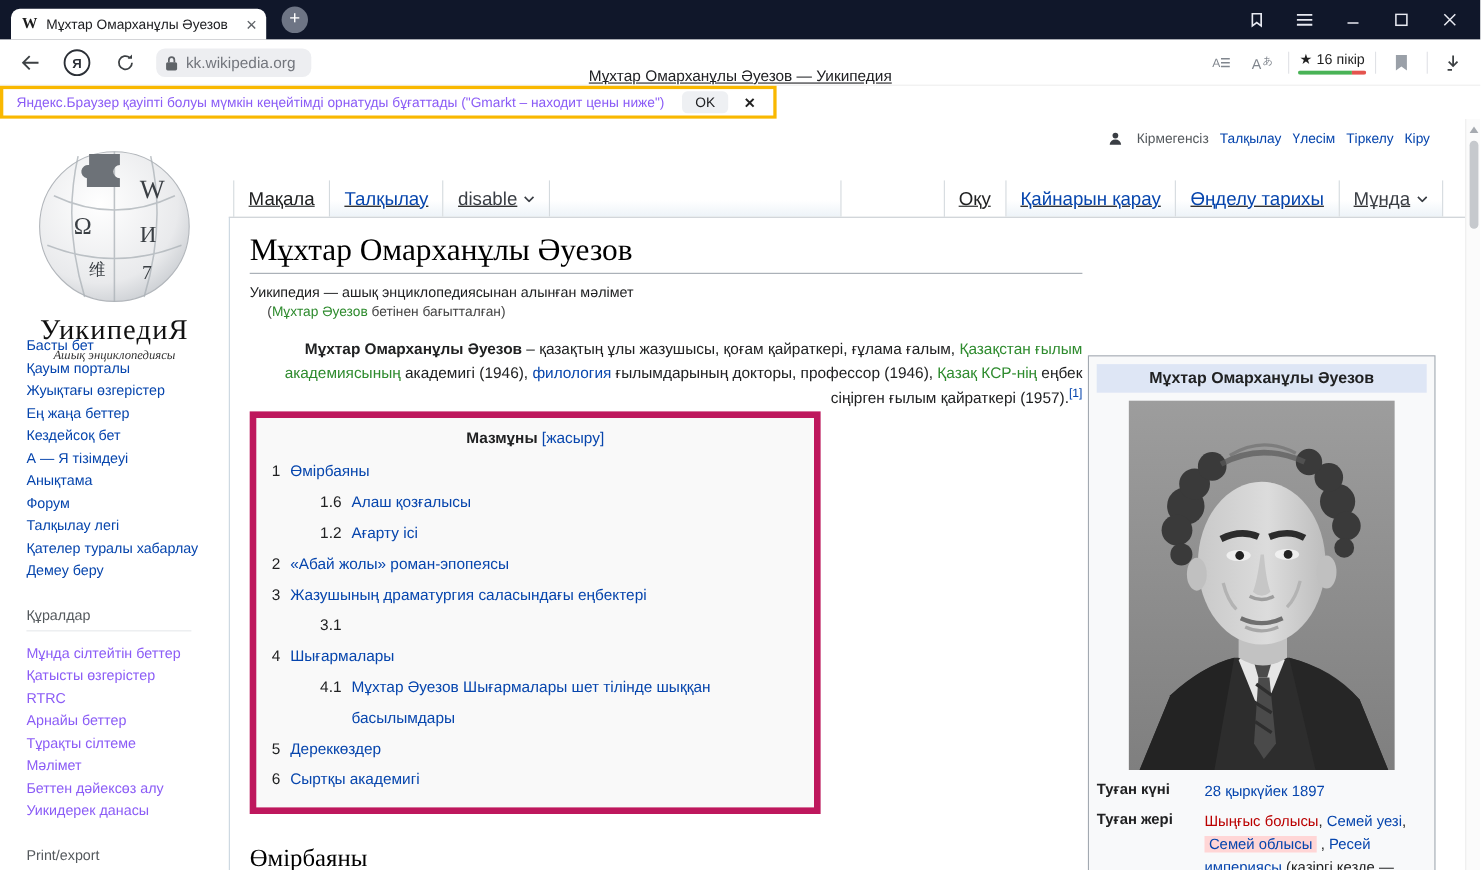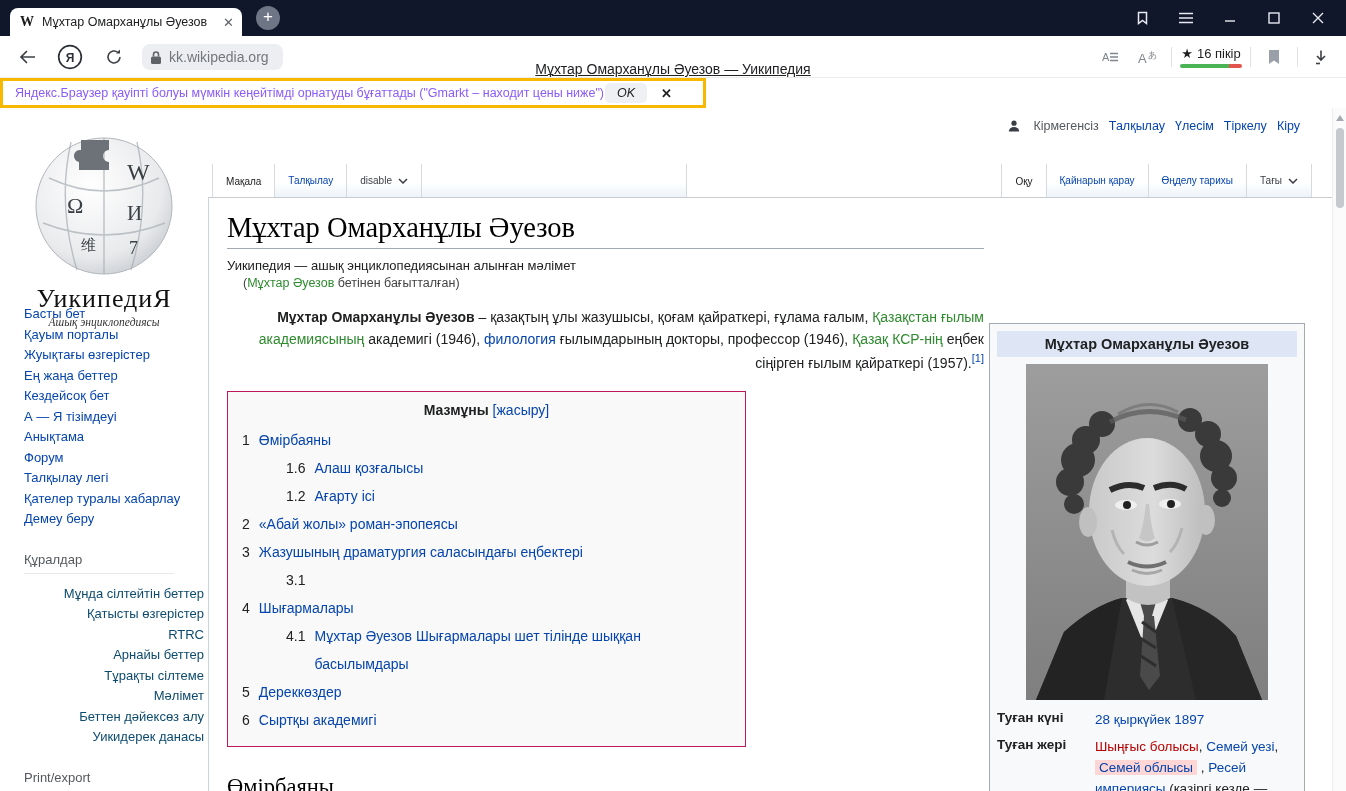--- a/index.html
+++ b/index.html
@@ -27,68 +27,68 @@
   .tool { height:30px; min-width:30px; display:flex; align-items:center; justify-content:center; cursor:pointer; }
   .rating { display:flex; flex-direction:column; align-items:center; cursor:pointer; }
   .rating .rtop { display:flex; align-items:center; gap:4px; font-size:13px; color:#1f1f1f; }
   .rbar { margin-top:3px; width:62px; height:4px; display:flex; border-radius:2px; overflow:hidden; }
   .rbar .g { background:#49b356; } .rbar .r { background:#e4544e; }
 
   
   .notice-row { position:absolute; left:0; top:78px; width:100%; height:30px; background:#fff; }
   .notice { position:absolute; left:0; top:0; width:706px; height:30px; border:3px solid #f9b800; background:#fff; display:flex; align-items:center; padding:0 10px 0 12px; }
   .notice .ntext { font-size:12.5px; color:#8b5cf6; white-space:nowrap; }
-  .notice .okbtn { margin-left:1px; background:#eef0f3; border-radius:5px; padding:3px 12px; font-size:12.5px; color:#202124; cursor:pointer;font-style:italic; }
+  .notice .okbtn { margin-left:16px; background:#eef0f3; border-radius:5px; padding:3px 12px; font-size:12.5px; color:#202124; cursor:pointer; }
   .notice .nclose { margin-left:14px; font-size:13px; font-weight:bold; color:#222; cursor:pointer; }
 
   
   .page { position:absolute; left:0; top:108px; width:100%; height:683px; background:#fff; overflow:hidden; }
 
   .personal { position:absolute; top:11px; right:46px; display:flex; align-items:center; gap:10px; font-size:12.5px; }
   .personal .uname { color:#54595d; margin-left:3px; }
   .plink { color:#0645ad; cursor:pointer; }
 
   .logo { position:absolute; left:16px; top:20px; width:176px; text-align:center; }
   .logo .wordmark { font-family:"Liberation Serif", serif; font-size:26px; color:#111; letter-spacing:1px; margin-top:2px; }
   .logo .tagline { font-family:"Liberation Serif", serif; font-style:italic; font-size:11.5px; color:#333; margin-top:2px; }
 
   .tabsrow { position:absolute; left:208px; top:56px; right:14px; height:34px; }
   .tgroup-l { position:absolute; left:4px; top:0; height:34px; display:flex; align-items:flex-start; }
   .tgroup-r { position:absolute; right:20px; top:0; height:34px; display:flex; align-items:flex-start; }
-  .vtab { height:33px; padding:0 13px; display:flex; align-items:center; gap:6px; font-size:10px; background:linear-gradient(to bottom,#ffffff 55%,#edf3f8); border-left:1px solid #d4dade; cursor:pointer; }
+  .vtab { height:33px; padding:0 13px; display:flex; align-items:center; gap:6px; font-size:17px; background:linear-gradient(to bottom,#ffffff 55%,#edf3f8); border-left:1px solid #d4dade; cursor:pointer;text-decoration:underline; }
   .vtab:last-of-type { border-right:1px solid #d4dade; }
   .vtab.active { height:34px; background:#fff; color:#202122; }
   .vtab .tlink { color:#0645ad; }
   .vtab.active .tlink { color:#202122; }
   .vtab .tplain { color:#3a3e44; }
   .tab-spacer { width:266px; height:33px; background:linear-gradient(to bottom,#ffffff 55%,#edf3f8); border-left:1px solid #d4dade; border-right:1px solid #d4dade; }
   .chev { width:10px; height:6px; }
   .searchwrap { margin-left:14px; margin-top:3px; position:relative; }
   .searchwrap input { width:266px; height:28px; border:1px solid #a2a9b1; border-radius:2px; padding:0 30px 0 9px; font-size:13.5px; color:#202122; font-family:"Liberation Sans",sans-serif; }
   .searchwrap input::placeholder { color:#72777d; }
   .sicon { position:absolute; right:7px; top:5px; cursor:pointer; }
 
   .sidebar { position:absolute; left:24px; top:196px; width:180px; font-size:13px; }
   .snav div { color:#0645ad; line-height:20.5px; cursor:pointer; }
   .sgroup-title { color:#54595d; font-size:13px; margin:22px 0 10px 0; padding-bottom:6px; border-bottom:1px solid #e6e9ec; width:150px; }
-  .stools div { color:#0c4a6e; line-height:20.5px; cursor:pointer;text-align:right; }
+  .stools div { color:#8b5cf6; line-height:20.5px; cursor:pointer; }
 
   .content { position:absolute; left:208px; top:89px; right:14px; bottom:-40px; background:#fff; border-top:1px solid #c8ccd1; border-left:1px solid #c9d5df; padding:14px 0 0 18px; }
   .content h1 { font-family:"Liberation Serif", serif; font-weight:normal; font-size:28.5px; color:#000; width:757px; border-bottom:1px solid #a2a9b1; padding-bottom:4px; }
   .siteSub { font-size:13px; color:#202122; margin-top:9px; }
   .redirect { font-size:12.5px; color:#444; margin:3px 0 0 16px; }
   .bodytext { width:757px; font-size:14px; line-height:1.55; color:#202122; margin-top:17px;text-align:right; }
   .b { font-weight:bold; }
   .link { color:#0645ad; cursor:pointer; }
   .green { color:#2e8b2e; cursor:pointer; }
   .red { color:#ba0000; cursor:pointer; }
   .hl { background:#ffd6d6; padding:0 4px;text-align:center; }
   sup.ref { color:#0645ad; font-size:11px; cursor:pointer; }
 
-  .toc { width:519px; margin-top:16px; border:1px solid #be185d; background:#f9f9f9; padding:10px 14px 12px 14px; }
+  .toc { width:519px; border:6px solid #be185d; background:#f9f9f9; padding:10px 14px 12px 14px; }
   .toctitle { text-align:center; font-size:14px; color:#202122; }
   .toctitle .tt { font-weight:bold; }
   .toctitle .hide { color:#0645ad; cursor:pointer; }
   .toclist { margin-top:8px; font-size:14px; }
   .tocitem { line-height:28px; display:flex; gap:9px; cursor:pointer; }
   .tocitem .num { color:#202122; }
   .tocitem .lbl { color:#0645ad; }
   .tocitem.indent { padding-left:44px; }
 
   .content h2 { font-family:"Liberation Serif", serif; font-weight:normal; font-size:22.5px; color:#000; width:757px; border-bottom:1px solid #a2a9b1; padding-bottom:3px; margin-top:27px; }
@@ -276,21 +276,21 @@
         <div class="vtab active">
             <span class="tlink">Оқу</span>
           </div>
         <div class="vtab">
             <span class="tlink">Қайнарын қарау</span>
           </div>
         <div class="vtab">
             <span class="tlink">Өңделу тарихы</span>
           </div>
         <div class="vtab">
-          <span class="tplain">Тағы</span>
+          <span class="tplain">Мұнда</span>
           <svg class="chev" viewBox="0 0 10 6">
               <path d="M1 1l4 4 4-4" fill="none" stroke="#3a3e44" stroke-width="1.5"></path>
             </svg>
         </div>
       </div>
     </div>
 
     <div class="sidebar">
       <div class="snav">
           <div>Басты бет</div>

